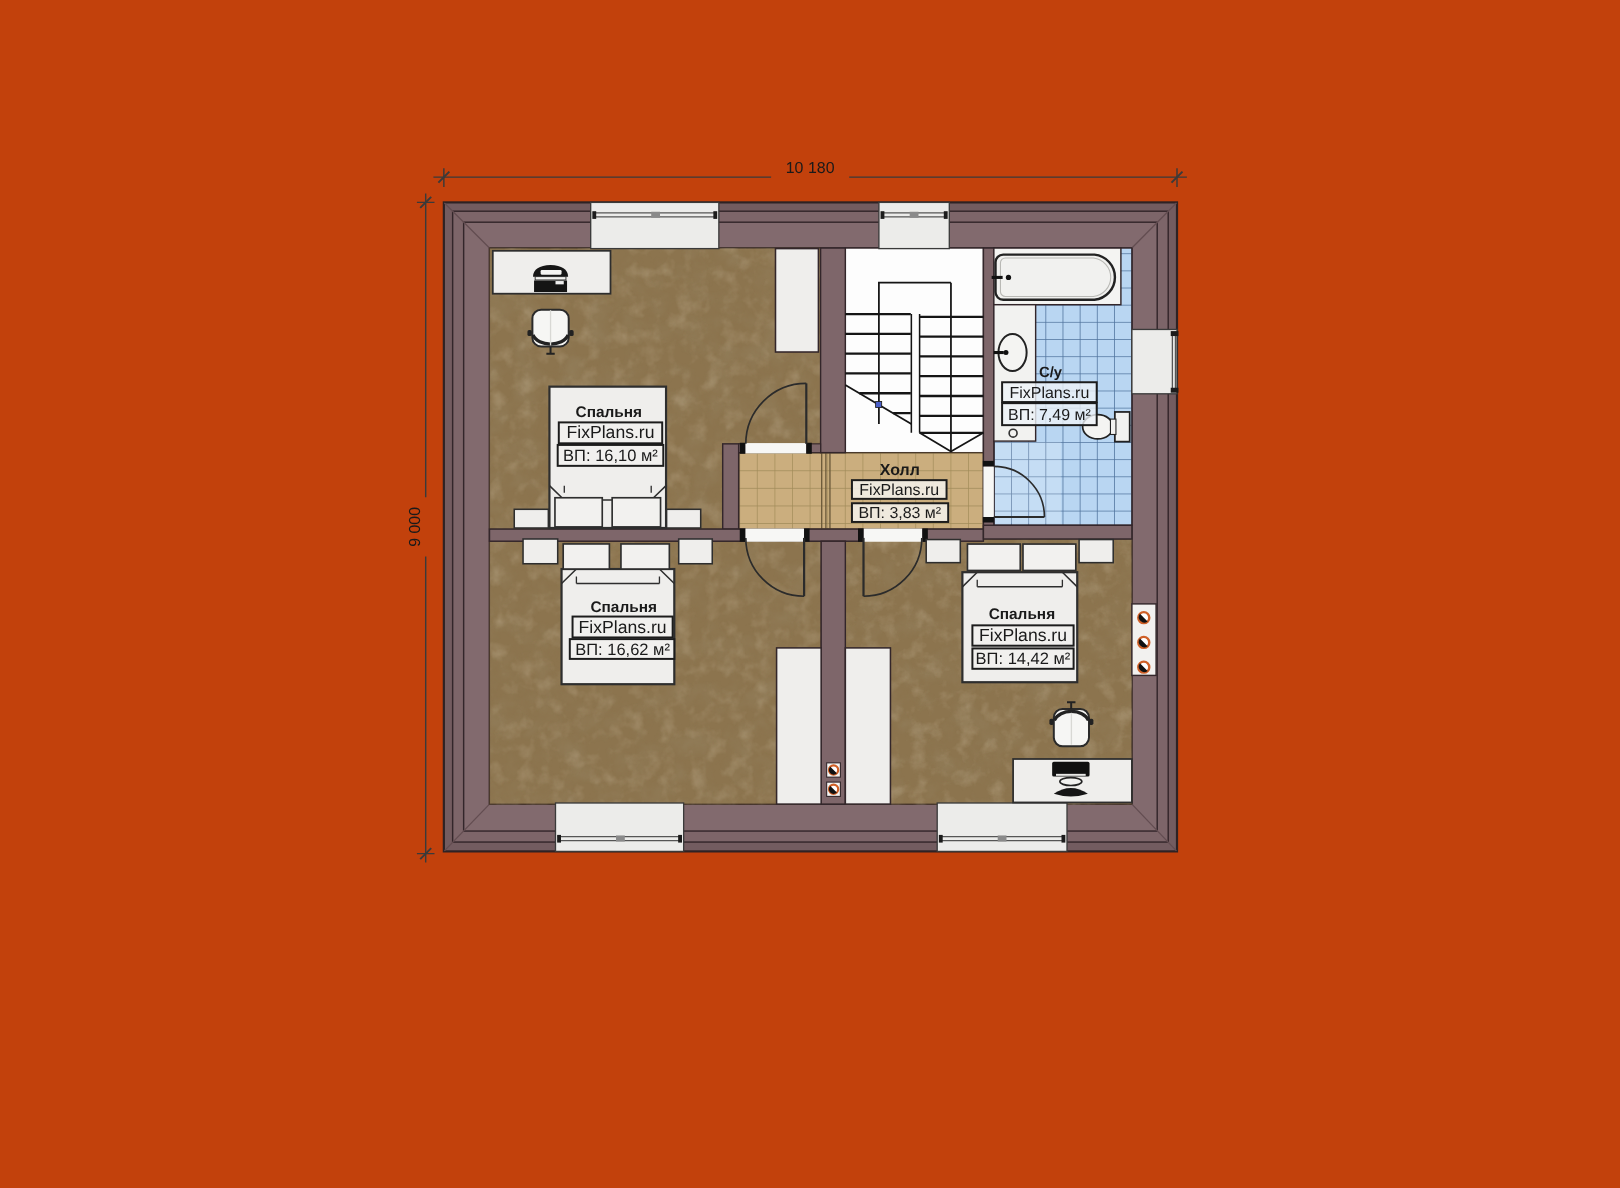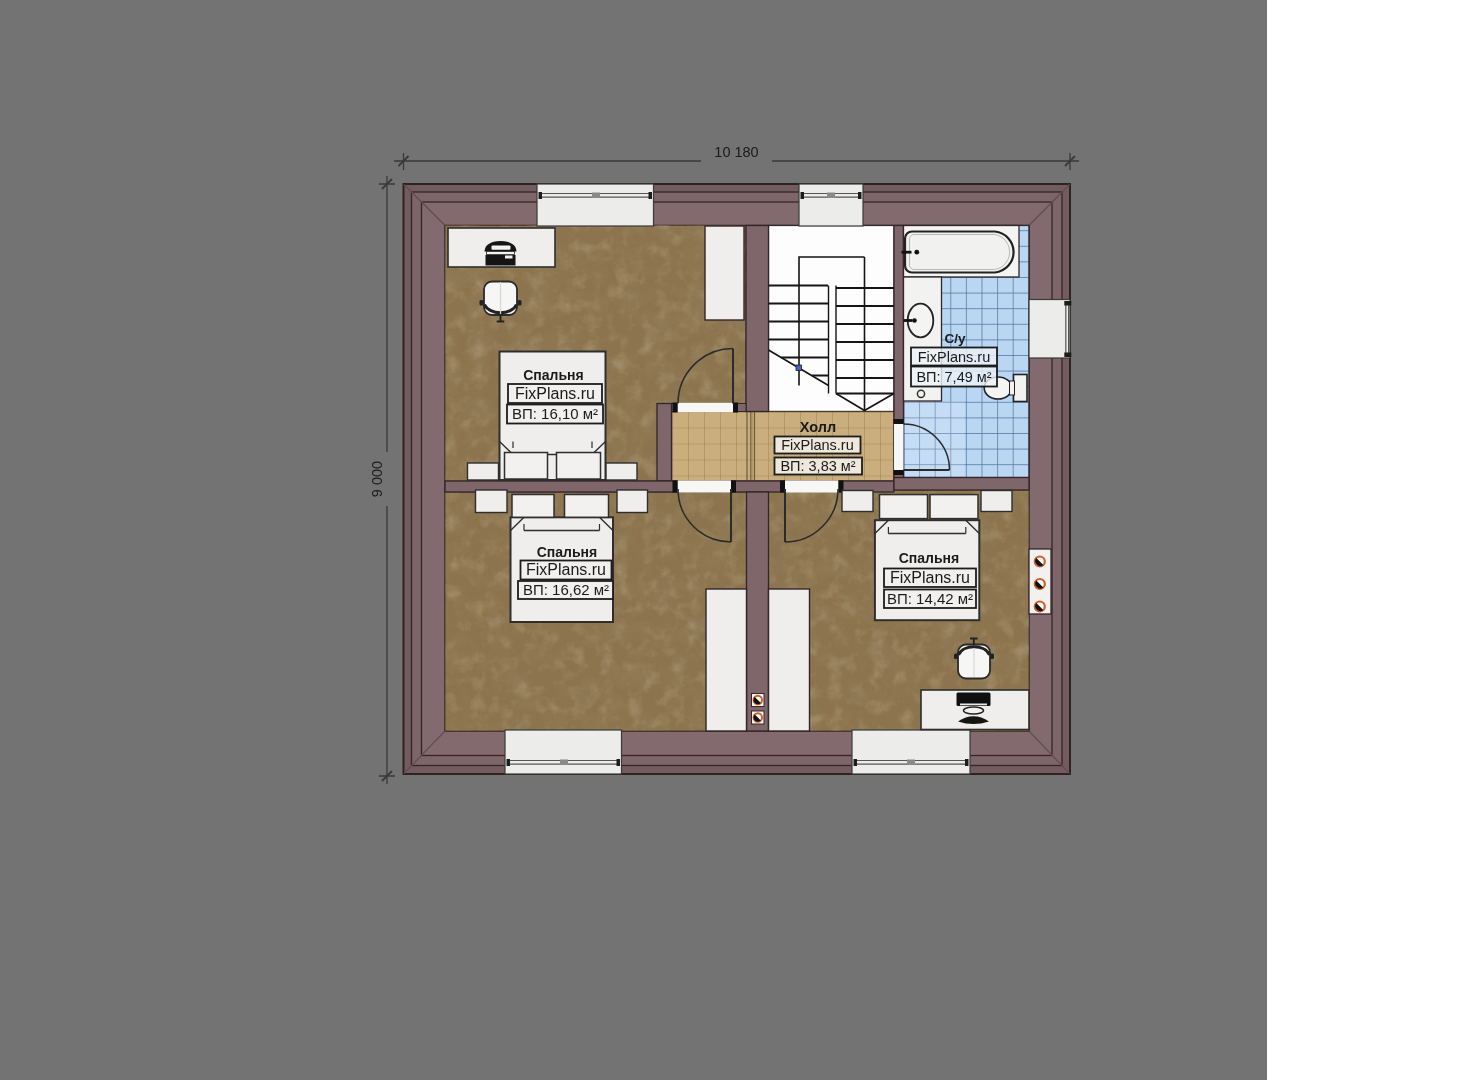--- a/index.html
+++ b/index.html
@@ -1,16 +1,16 @@
 <!DOCTYPE html>
 <html><head>
 <meta charset="utf-8">
 <style>
 html,body{margin:0;padding:0;background:#ffffff;}
-#page{position:relative;width:1267px;height:1080px;background:#737373;overflow:hidden;
+#page{position:relative;width:1473px;height:1080px;background:#c2410c;overflow:hidden;
 font-family:"Liberation Sans",sans-serif;}
 svg text{font-family:"Liberation Sans",sans-serif;fill:#1a1a1a;}
 </style>
 </head>
 <body>
 <div id="page">
 <svg width="1473" height="1080" viewBox="0 0 1473 1080">
 <defs>
 <pattern id="hallTiles" patternUnits="userSpaceOnUse" x="672" y="411.5" width="16" height="16">
   <rect width="16" height="16" fill="#cbae7e"></rect>

